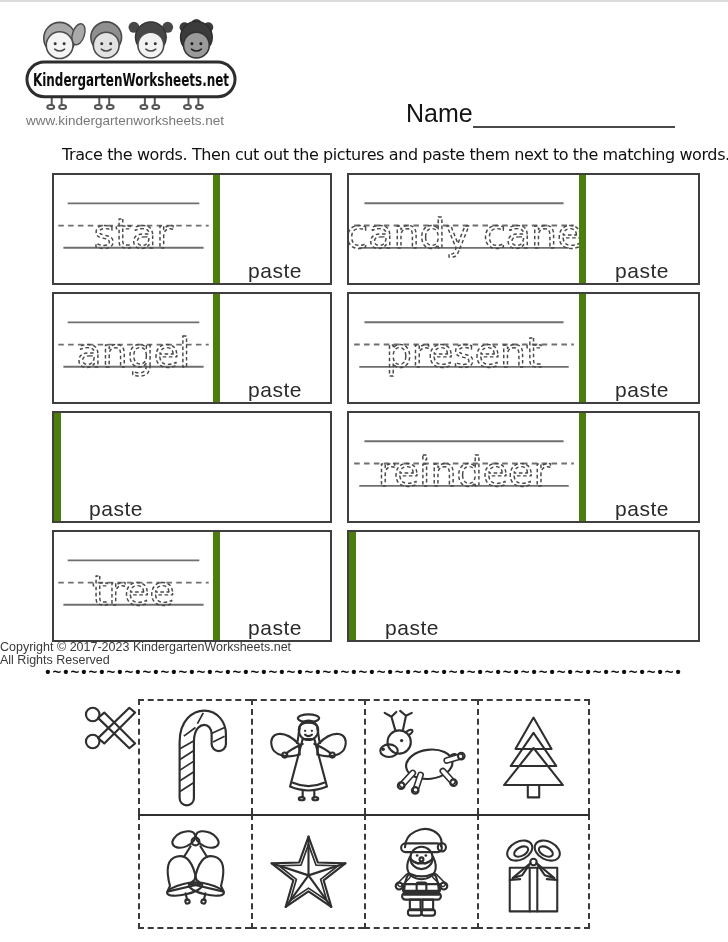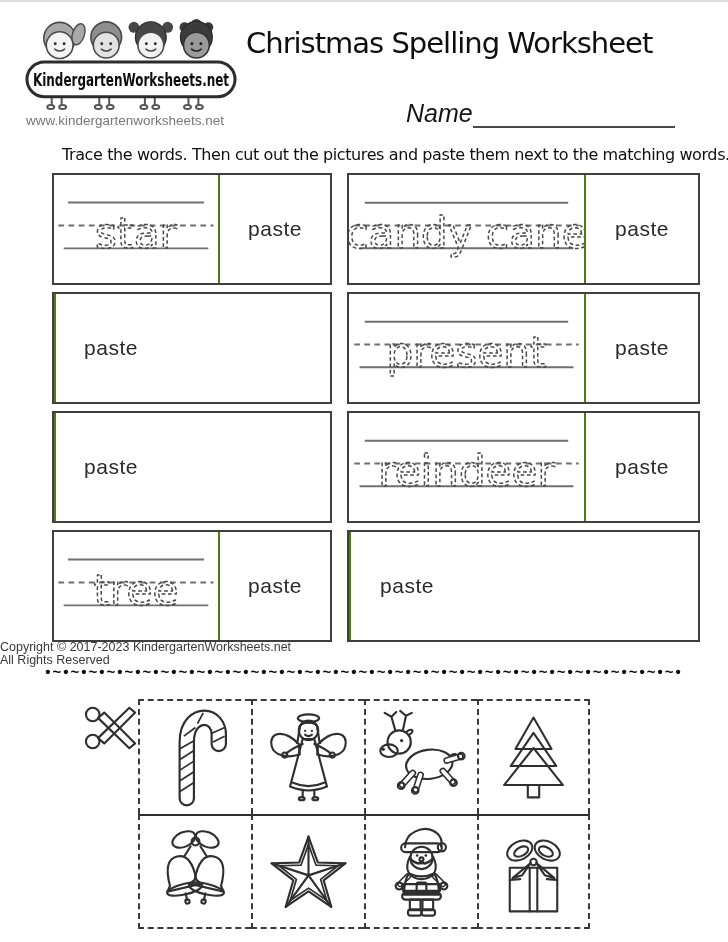--- a/index.html
+++ b/index.html
@@ -7,37 +7,37 @@
         font-family:"Liberation Sans",sans-serif;color:#1c1c1c;border-top:2px solid #dcdcdc;box-sizing:border-box;}
 
   
   .logo-wrap{position:absolute;left:22px;top:10px;width:218px;height:100px;}
   .logo-wrap svg{width:100%;height:100%;display:block;}
   .brand-text{font:bold 17px "DejaVu Sans",sans-serif;fill:#0d0d0d;}
   .face-line{stroke:#4a4a4a;stroke-width:1.5;fill:none;stroke-linecap:round;}
   .logo-url{position:absolute;left:26px;top:111px;font-size:13.5px;color:#777;}
   .title{position:absolute;left:246px;top:24px;width:400px;text-align:center;
          font-family:"DejaVu Sans",sans-serif;font-size:29px;letter-spacing:-1px;color:#0f0f0f;white-space:nowrap;}
-  .name-row{position:absolute;left:406px;top:97px;display:flex;align-items:flex-end;font-style:italic;}
+  .name-row{position:absolute;left:406px;top:97px;display:flex;align-items:flex-end;}
   .name-label{font-size:25px;color:#141414;}
   .name-line{display:inline-block;width:202px;height:24px;border-bottom:2.5px solid #4a4a4a;}
   .instruction{position:absolute;left:22px;top:143px;width:702px;white-space:nowrap;
                font-family:"DejaVu Sans",sans-serif;font-size:16px;letter-spacing:-0.4px;color:#0f0f0f;margin-left:40px;}
 
   
   .word-grid{position:absolute;left:40px;top:171px;display:grid;
              grid-template-columns:280px 353px;grid-auto-rows:112px;column-gap:15px;row-gap:7px;padding-left:12px;}
   .card{border:2px solid #3f3f3f;display:flex;box-sizing:border-box;background:#fff;}
   .word-area{flex:1;min-width:0;}
   .word-area svg{width:100%;height:100%;display:block;}
   .gl{stroke:#6f6f6f;stroke-width:2.2;}
   .gld{stroke:#6f6f6f;stroke-width:2.2;stroke-dasharray:6.5 5;}
   .trace{font:48px "DejaVu Sans",sans-serif;fill:none;stroke:#4a4a4a;stroke-width:1.7;
          stroke-dasharray:4.2 3;stroke-linejoin:round;}
-  .paste-cell{border-left:2px solid #4d7c0f;display:flex;align-items:center;justify-content:center;}
+  .paste-cell{border-left:7px solid #4d7c0f;display:flex;align-items:flex-end;justify-content:center;}
   .card.l .paste-cell{width:110px;}
   .card.r .paste-cell{width:112px;}
   .paste-cell span{font-size:21px;color:#2b2b2b;letter-spacing:.5px;}
 
   
   .copyright{position:absolute;left:0;top:639px;width:100%;text-align:left;
              font-size:12.5px;line-height:13px;color:#3a3a3a;}
   .divider{position:absolute;left:8px;top:661px;width:712px;height:17px;overflow:hidden;
            white-space:nowrap;text-align:center;font-size:15px;font-weight:bold;
            letter-spacing:2px;color:#0d0d0d;}
@@ -111,21 +111,20 @@
           <circle cx="180.5" cy="31.5" r="1.5" fill="#1c1c1c"></circle>
         <path d="M171,37 Q176,41 181,37" stroke="#222" stroke-width="1.5" fill="none" stroke-linecap="round"></path>
       </g>
 
       <rect x="5" y="50" width="210" height="35" rx="17.5" fill="#fff" stroke="#2d2d2d" stroke-width="3"></rect>
       <text class="brand-text" x="110" y="74" text-anchor="middle" textLength="198" lengthAdjust="spacingAndGlyphs">KindergartenWorksheets.net</text>
     </svg>
   </div>
   <div class="logo-url">www.kindergartenworksheets.net</div>
 
-  <div class="title">Christmas Spelling Worksheet</div>
 
   <div class="name-row">
     <span class="name-label">Name</span>
     <span class="name-line"></span>
   </div>
 
   <div class="instruction">Trace the words. Then cut out the pictures and paste them next to the matching words.</div>
 
   <div class="word-grid">
 
@@ -151,20 +150,28 @@
             <line class="gl" x1="12" y1="72" x2="256" y2="72"></line>
           <text class="trace" x="134" y="72" text-anchor="middle">candy cane</text>
         </svg>
       </div>
       <div class="paste-cell">
           <span>paste</span>
         </div>
     </div>
 
     <div class="card l">
+      <div class="word-area">
+        <svg viewBox="0 0 186 100" preserveAspectRatio="xMidYMid meet">
+          <line class="gl" x1="16" y1="20" x2="170" y2="20"></line>
+            <line class="gld" x1="5" y1="46" x2="181" y2="46"></line>
+            <line class="gl" x1="11" y1="72" x2="175" y2="72"></line>
+          <text class="trace" x="93" y="72" text-anchor="middle">angel</text>
+        </svg>
+      </div>
       <div class="paste-cell">
           <span>paste</span>
         </div>
     </div>
 
     <div class="card r">
       <div class="word-area">
         <svg viewBox="0 0 268 100" preserveAspectRatio="xMidYMid meet">
           <line class="gl" x1="18" y1="20" x2="250" y2="20"></line>
             <line class="gld" x1="6" y1="46" x2="262" y2="46"></line>

